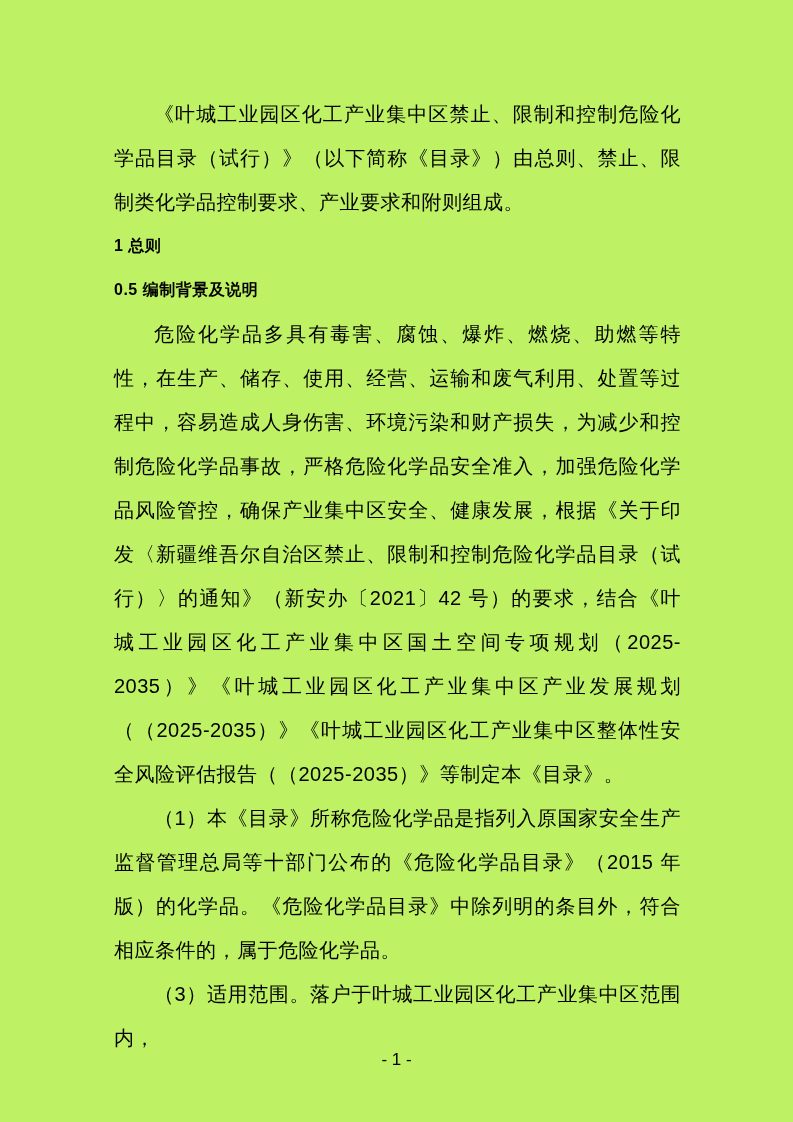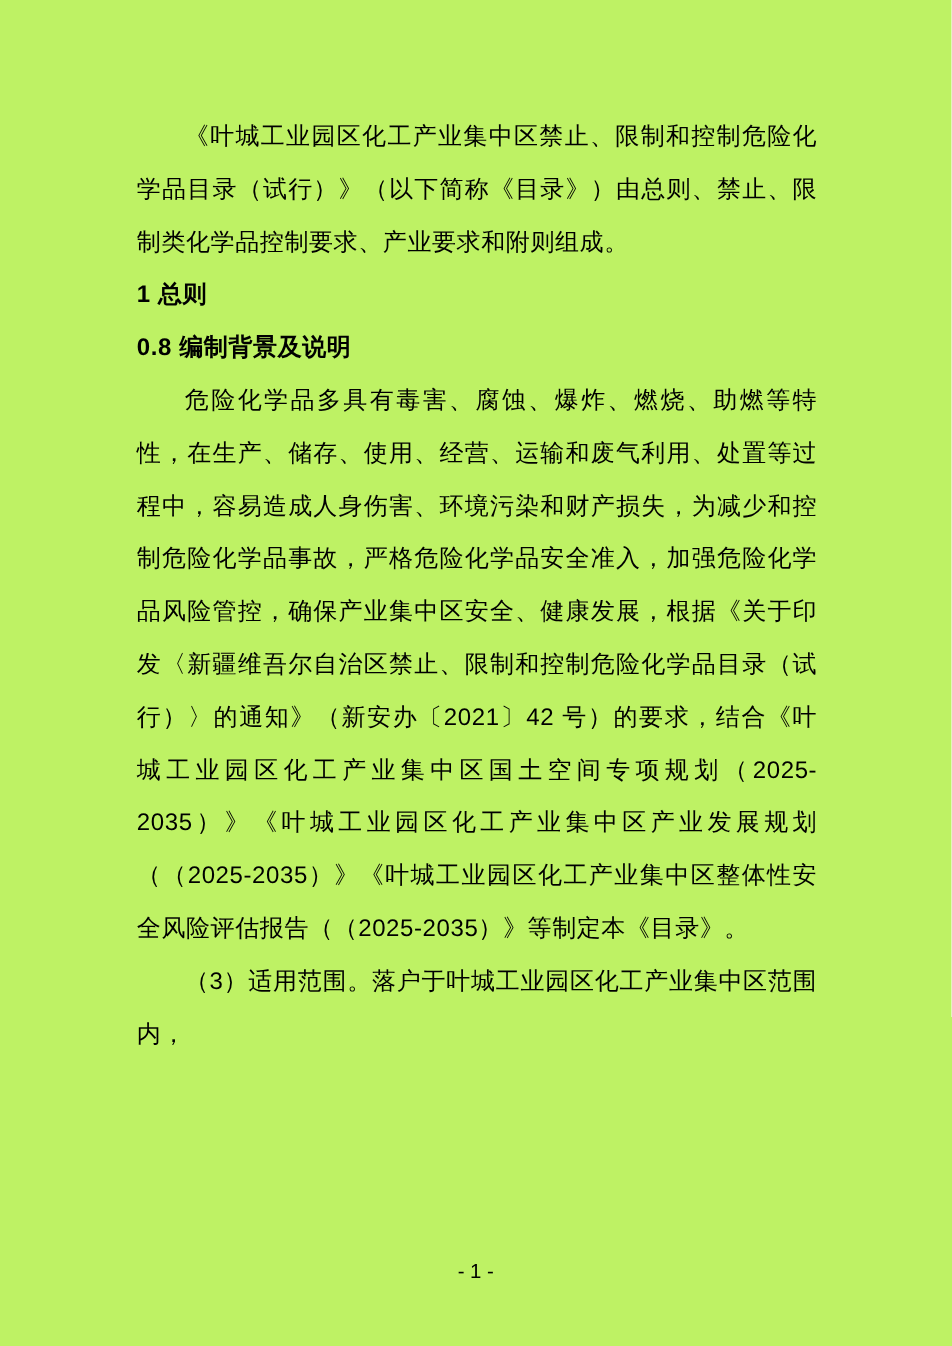--- a/index.html
+++ b/index.html
@@ -26,21 +26,21 @@
     font-size: 20px;
     line-height: 44px;
     margin: 0;
     text-align: justify;
     letter-spacing: 0.5px;
   }
   .indent {
     text-indent: 2em;
   }
   .heading {
-    font-size: 20px;
+    font-size: 16px;
     line-height: 44px;
     margin: 0;
     font-weight: bold;
     text-align: left;
     letter-spacing: 0.5px;
   }
   .footer {
     position: absolute;
     bottom: 52px;
     left: 0;
@@ -51,18 +51,19 @@
     color: #000000;
   }
 </style>
 </head>
 <body>
 
 <div class="page">
   <div class="doc-body">
     <p class="para indent">《叶城工业园区化工产业集中区禁止、限制和控制危险化学品目录（试行）》（以下简称《目录》）由总则、禁止、限制类化学品控制要求、产业要求和附则组成。</p>
     <h2 class="heading">1 总则</h2>
-    <h3 class="heading">0.8 编制背景及说明</h3>
+    <h3 class="heading">0.5 编制背景及说明</h3>
     <p class="para indent">危险化学品多具有毒害、腐蚀、爆炸、燃烧、助燃等特性，在生产、储存、使用、经营、运输和废气利用、处置等过程中，容易造成人身伤害、环境污染和财产损失，为减少和控制危险化学品事故，严格危险化学品安全准入，加强危险化学品风险管控，确保产业集中区安全、健康发展，根据《关于印发〈新疆维吾尔自治区禁止、限制和控制危险化学品目录（试行）〉的通知》（新安办〔2021〕42 号）的要求，结合《叶城工业园区化工产业集中区国土空间专项规划（2025-2035）》《叶城工业园区化工产业集中区产业发展规划（（2025-2035）》《叶城工业园区化工产业集中区整体性安全风险评估报告（（2025-2035）》等制定本《目录》。</p>
+    <p class="para indent">（1）本《目录》所称危险化学品是指列入原国家安全生产监督管理总局等十部门公布的《危险化学品目录》（2015 年版）的化学品。《危险化学品目录》中除列明的条目外，符合相应条件的，属于危险化学品。</p>
     <p class="para indent">（3）适用范围。落户于叶城工业园区化工产业集中区范围内，</p>
   </div>
   <div class="footer">- 1 -</div>
 </div>
 
 </body></html>

